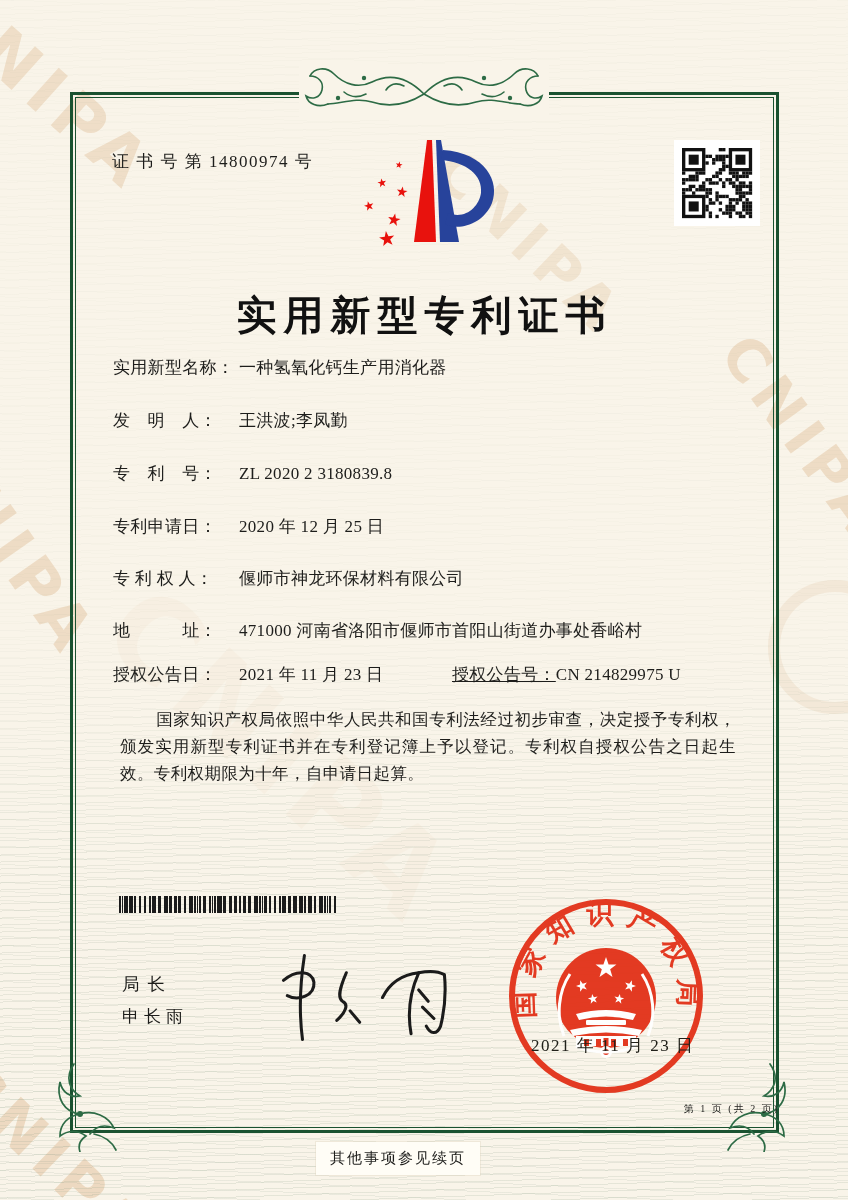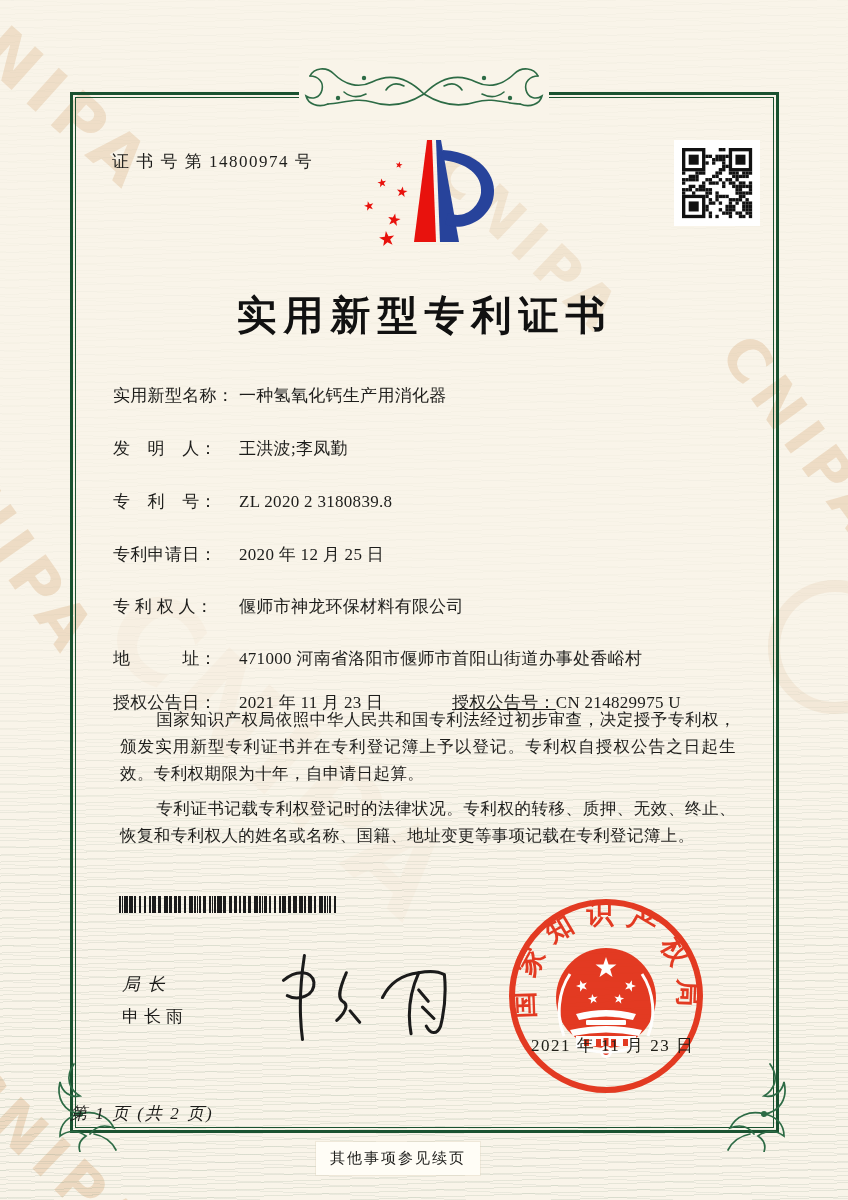--- a/index.html
+++ b/index.html
@@ -37,39 +37,39 @@
   
   .frame{position:absolute;left:70px;top:92px;width:703px;height:1035px;border:3px solid #1a5230;}
   .frame-inner{position:absolute;inset:2px;border:1px solid #1a5230;}
   .ornament{position:absolute;pointer-events:none;}
   
   .cert-no{position:absolute;left:112px;top:150px;font-size:17px;letter-spacing:1.5px;}
   .page-title{
     position:absolute;left:70px;top:252px;width:709px;text-align:center;
     font-size:40px;font-weight:bold;letter-spacing:7px;color:#111;margin-top:36px;
   }
-  .field-row{position:absolute;left:113px;font-size:17px;white-space:nowrap;letter-spacing:.3px;margin-top:28px;}
+  .field-row{position:absolute;left:113px;font-size:17px;white-space:nowrap;letter-spacing:.3px;}
   .f-label{display:inline-block;width:126px;}
   .fr0{top:356px}.fr1{top:409px}.fr2{top:462px}.fr3{top:515px}.fr4{top:567px}.fr5{top:619px}.fr6{top:663px}
   .grant2-label{margin-left:64px;text-decoration:underline;}
   .paras{position:absolute;left:112px;top:698px;width:632px;}
   .paras p{margin:8px;font-size:16.5px;line-height:27px;text-align:justify;text-indent:2.2em;letter-spacing:.4px;}
   .barcode{
     position:absolute;left:119px;top:896px;width:219px;height:17px;
     background:
       repeating-linear-gradient(90deg,#1b1b1b 0 2px,rgba(0,0,0,0) 2px 5px),
       repeating-linear-gradient(90deg,rgba(0,0,0,0) 0 3px,#1b1b1b 3px 4px,rgba(0,0,0,0) 4px 9px),
       repeating-linear-gradient(90deg,#1b1b1b 0 1px,rgba(0,0,0,0) 1px 7px,#1b1b1b 7px 9px,rgba(0,0,0,0) 9px 13px);
   }
-  .director-title{position:absolute;left:122px;top:972px;font-size:17.5px;letter-spacing:8px;font-style:italic;}
+  .director-title{position:absolute;left:122px;top:972px;font-size:17.5px;letter-spacing:8px;}
   .director-name{position:absolute;left:122px;top:1005px;font-size:17px;letter-spacing:5px;}
   .signature{position:absolute;left:250px;top:948px;}
   .seal{position:absolute;left:506px;top:896px;opacity:.95;}
   .seal-date{position:absolute;left:531px;top:1034px;font-size:17px;letter-spacing:1.5px;color:#21211a;z-index:5;}
-  .page-indicator{position:absolute;left:70px;top:1102px;width:709px;text-align:left;font-size:17px;letter-spacing:2px;font-style:italic;}
+  .page-indicator{position:absolute;left:70px;top:1102px;width:709px;text-align:right;font-size:10px;letter-spacing:2px;}
   .footer-note{
     position:absolute;left:398px;top:1142px;transform:translateX(-50%);
     background:#fffdf6;padding:7px 14px;font-size:15px;letter-spacing:2px;white-space:nowrap;
     box-shadow:0 0 0 1px rgba(220,210,190,.35);
   }
   .qr-box{position:absolute;left:674px;top:140px;width:86px;height:86px;background:#ffffff;}
   svg{display:block;}
 </style>
 </head>
 <body>
@@ -335,21 +335,20 @@
   <div class="field-row fr5">
     <span class="f-label">地　　　址：</span><span class="f-value">471000  河南省洛阳市偃师市首阳山街道办事处香峪村</span>
   </div>
   <div class="field-row fr6">
     <span class="f-label">授权公告日：</span><span class="f-value">2021 年 11 月 23 日</span>
     <span class="grant2-label">授权公告号：</span><span>CN 214829975 U</span>
   </div>
 
   <div class="paras">
     <p>国家知识产权局依照中华人民共和国专利法经过初步审查，决定授予专利权，颁发实用新型专利证书并在专利登记簿上予以登记。专利权自授权公告之日起生效。专利权期限为十年，自申请日起算。</p>
-    <p>专利证书记载专利权登记时的法律状况。专利权的转移、质押、无效、终止、恢复和专利权人的姓名或名称、国籍、地址变更等事项记载在专利登记簿上。</p>
   </div>
 
   <div class="barcode"></div>
 
   <div class="director-title">局长</div>
   <div class="director-name">申长雨</div>
 
   <svg class="signature" width="205" height="100" viewBox="0 0 205 105">
     <g stroke="#1b1b1b" stroke-width="3.2" fill="none" stroke-linecap="round" stroke-linejoin="round">
       <path d="M52,8 C48,34 46,66 50,96"></path>

